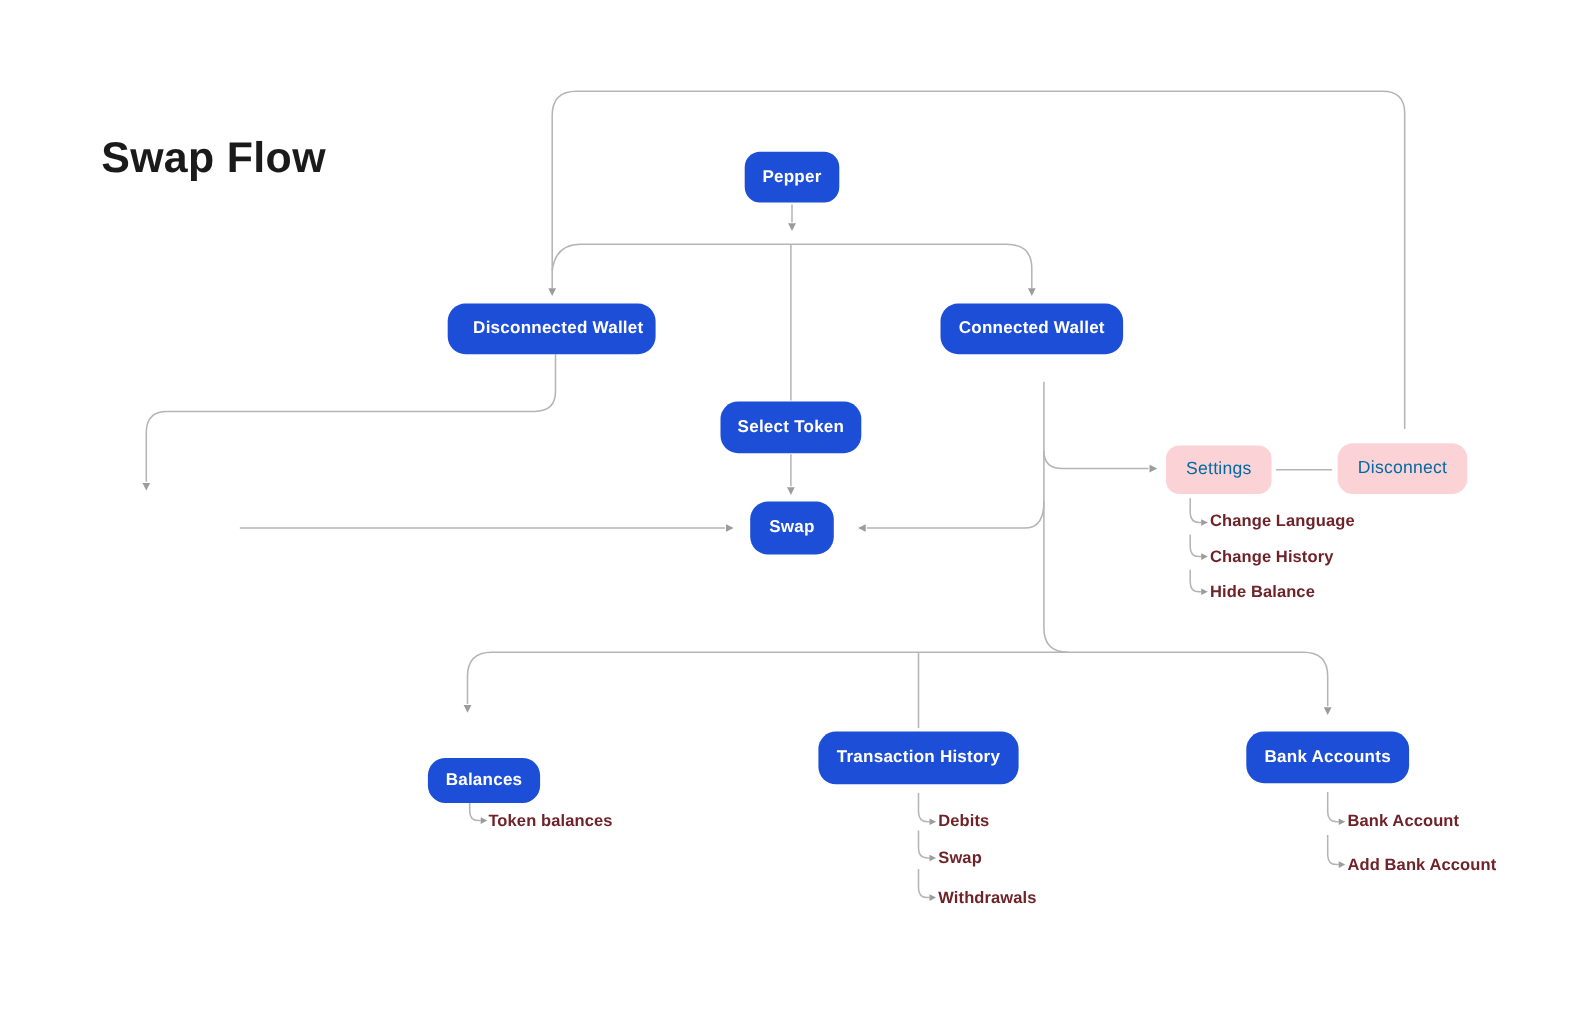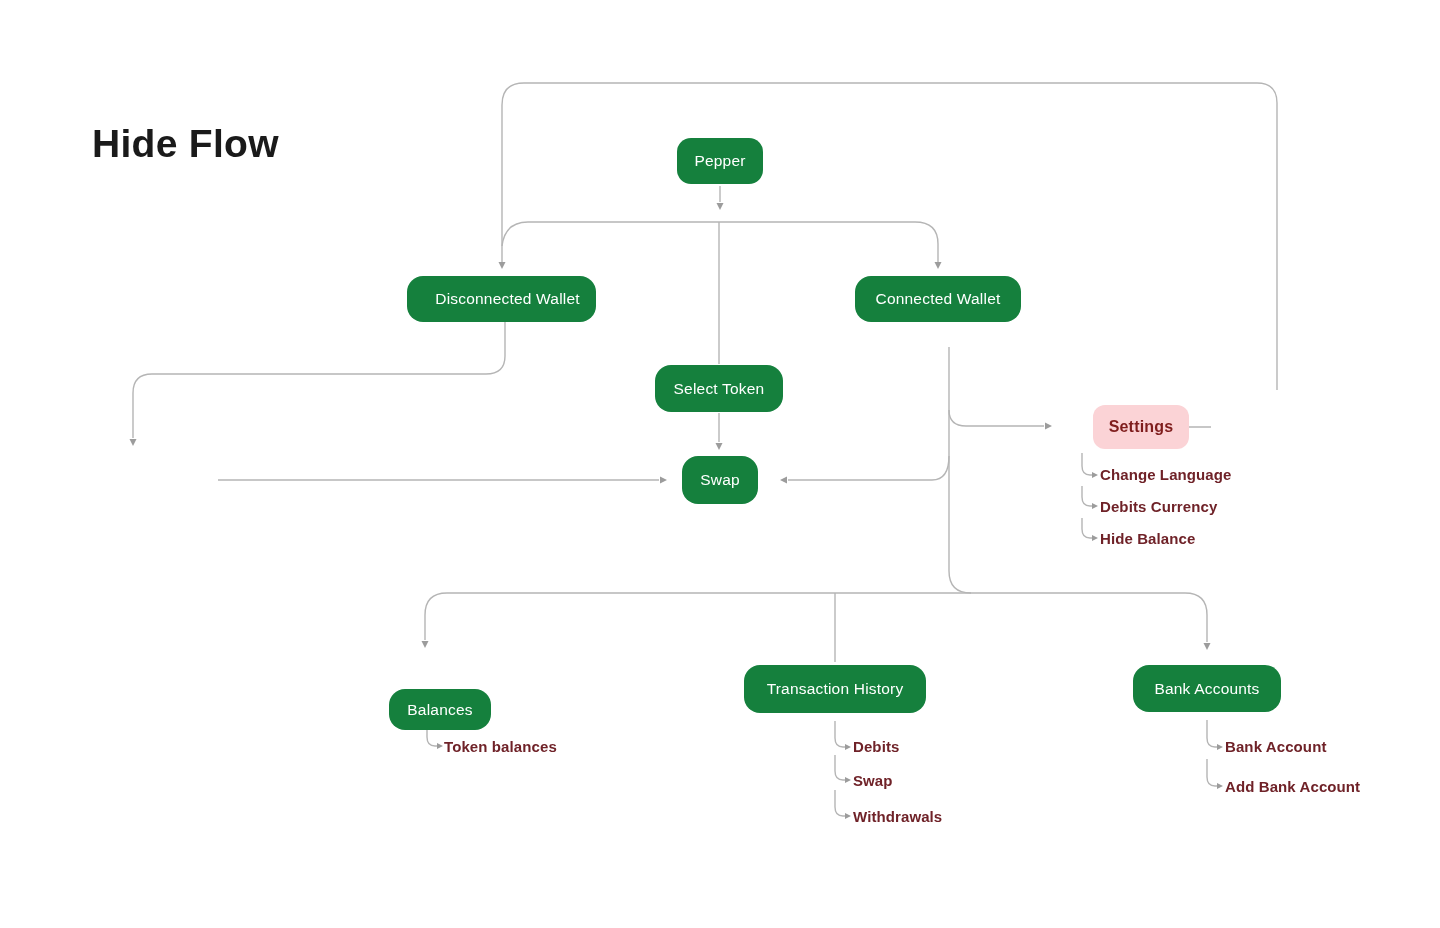--- a/index.html
+++ b/index.html
@@ -13,25 +13,25 @@
   #title{
     position:absolute;left:92px;top:122px;
     font-size:39px;font-weight:700;color:#1a1a1a;
     letter-spacing:0.3px;
   }
   svg.layer{position:absolute;left:0;top:0;}
   .edge{stroke:#b5b5b5;stroke-width:1.4;fill:none;}
   .ahead{fill:#9c9c9c;stroke:none;}
   .node{
     position:absolute;display:flex;align-items:center;justify-content:center;
-    background:#15803d;color:#ffffff;border-radius:16px;
-    font-size:15.5px;font-weight:400;letter-spacing:0.2px;
+    background:#1d4ed8;color:#ffffff;border-radius:16px;
+    font-size:15.5px;font-weight:700;letter-spacing:0.2px;
     white-space:nowrap;cursor:default;box-sizing:border-box;
   }
-  .node.pink{background:#FBD3D6;color:#7f1d1d;font-weight:700;font-size:16px;margin-left:33px;}
+  .node.pink{background:#FBD3D6;color:#0369a1;font-weight:400;font-size:16px;}
   .sub-label{
     position:absolute;transform:translateY(-50%);
     font-size:15px;font-weight:700;color:#6F2228;
     white-space:nowrap;letter-spacing:0.1px;
   }
   
   .n-pepper{left:677px;top:138px;width:86px;height:46px;border-radius:14px;}
   .n-disconnected{left:407px;top:276px;width:189px;height:46px;padding-left:12px;}
   .n-connected{left:855px;top:276px;width:166px;height:46px;}
   .n-select-token{left:655px;top:365px;width:128px;height:47px;}
@@ -51,21 +51,21 @@
   .s-swap{left:853px;top:780px;}
   .s-withdrawals{left:853px;top:816px;}
   .s-bankacct{left:1225px;top:746px;}
   .s-addbank{left:1225px;top:786px;text-align:center;}
 </style>
 </head>
 <body>
 
 <div id="canvas">
 
-  <div id="title">Hide Flow</div>
+  <div id="title">Swap Flow</div>
 
   <svg class="layer" width="1440" height="928" viewBox="0 0 1440 928">
 
     <g>
       <path class="edge" d="M1277 390 V103 Q1277 83 1257 83 H524 Q502 83 502 105 V262"></path>
       <polygon class="ahead" points="498.5,262 505.5,262 502,269"></polygon>
     </g>
 
     <g>
       <path class="edge" d="M720 186 V202"></path>
@@ -164,26 +164,27 @@
       <polygon class="ahead" points="1217,783 1217,789 1223,786"></polygon>
     </g>
   </svg>
 
   <div class="node n-pepper">Pepper</div>
   <div class="node n-disconnected">Disconnected Wallet</div>
   <div class="node n-select-token">Select Token</div>
   <div class="node n-connected">Connected Wallet</div>
   <div class="node n-swap">Swap</div>
   <div class="node pink n-settings">Settings</div>
+  <div class="node pink n-disconnect">Disconnect</div>
   <div class="node n-balances">Balances</div>
   <div class="node n-bank">Bank Accounts</div>
   <div class="node n-history">Transaction History</div>
 
   <div class="sub-label s-lang">Change Language</div>
-  <div class="sub-label s-curr">Debits Currency</div>
+  <div class="sub-label s-curr">Change History</div>
   <div class="sub-label s-hide">Hide Balance</div>
   <div class="sub-label s-token">Token balances</div>
   <div class="sub-label s-debits">Debits</div>
   <div class="sub-label s-swap">Swap</div>
   <div class="sub-label s-withdrawals">Withdrawals</div>
   <div class="sub-label s-bankacct">Bank Account</div>
   <div class="sub-label s-addbank">Add Bank Account</div>
 
 </div>
 

